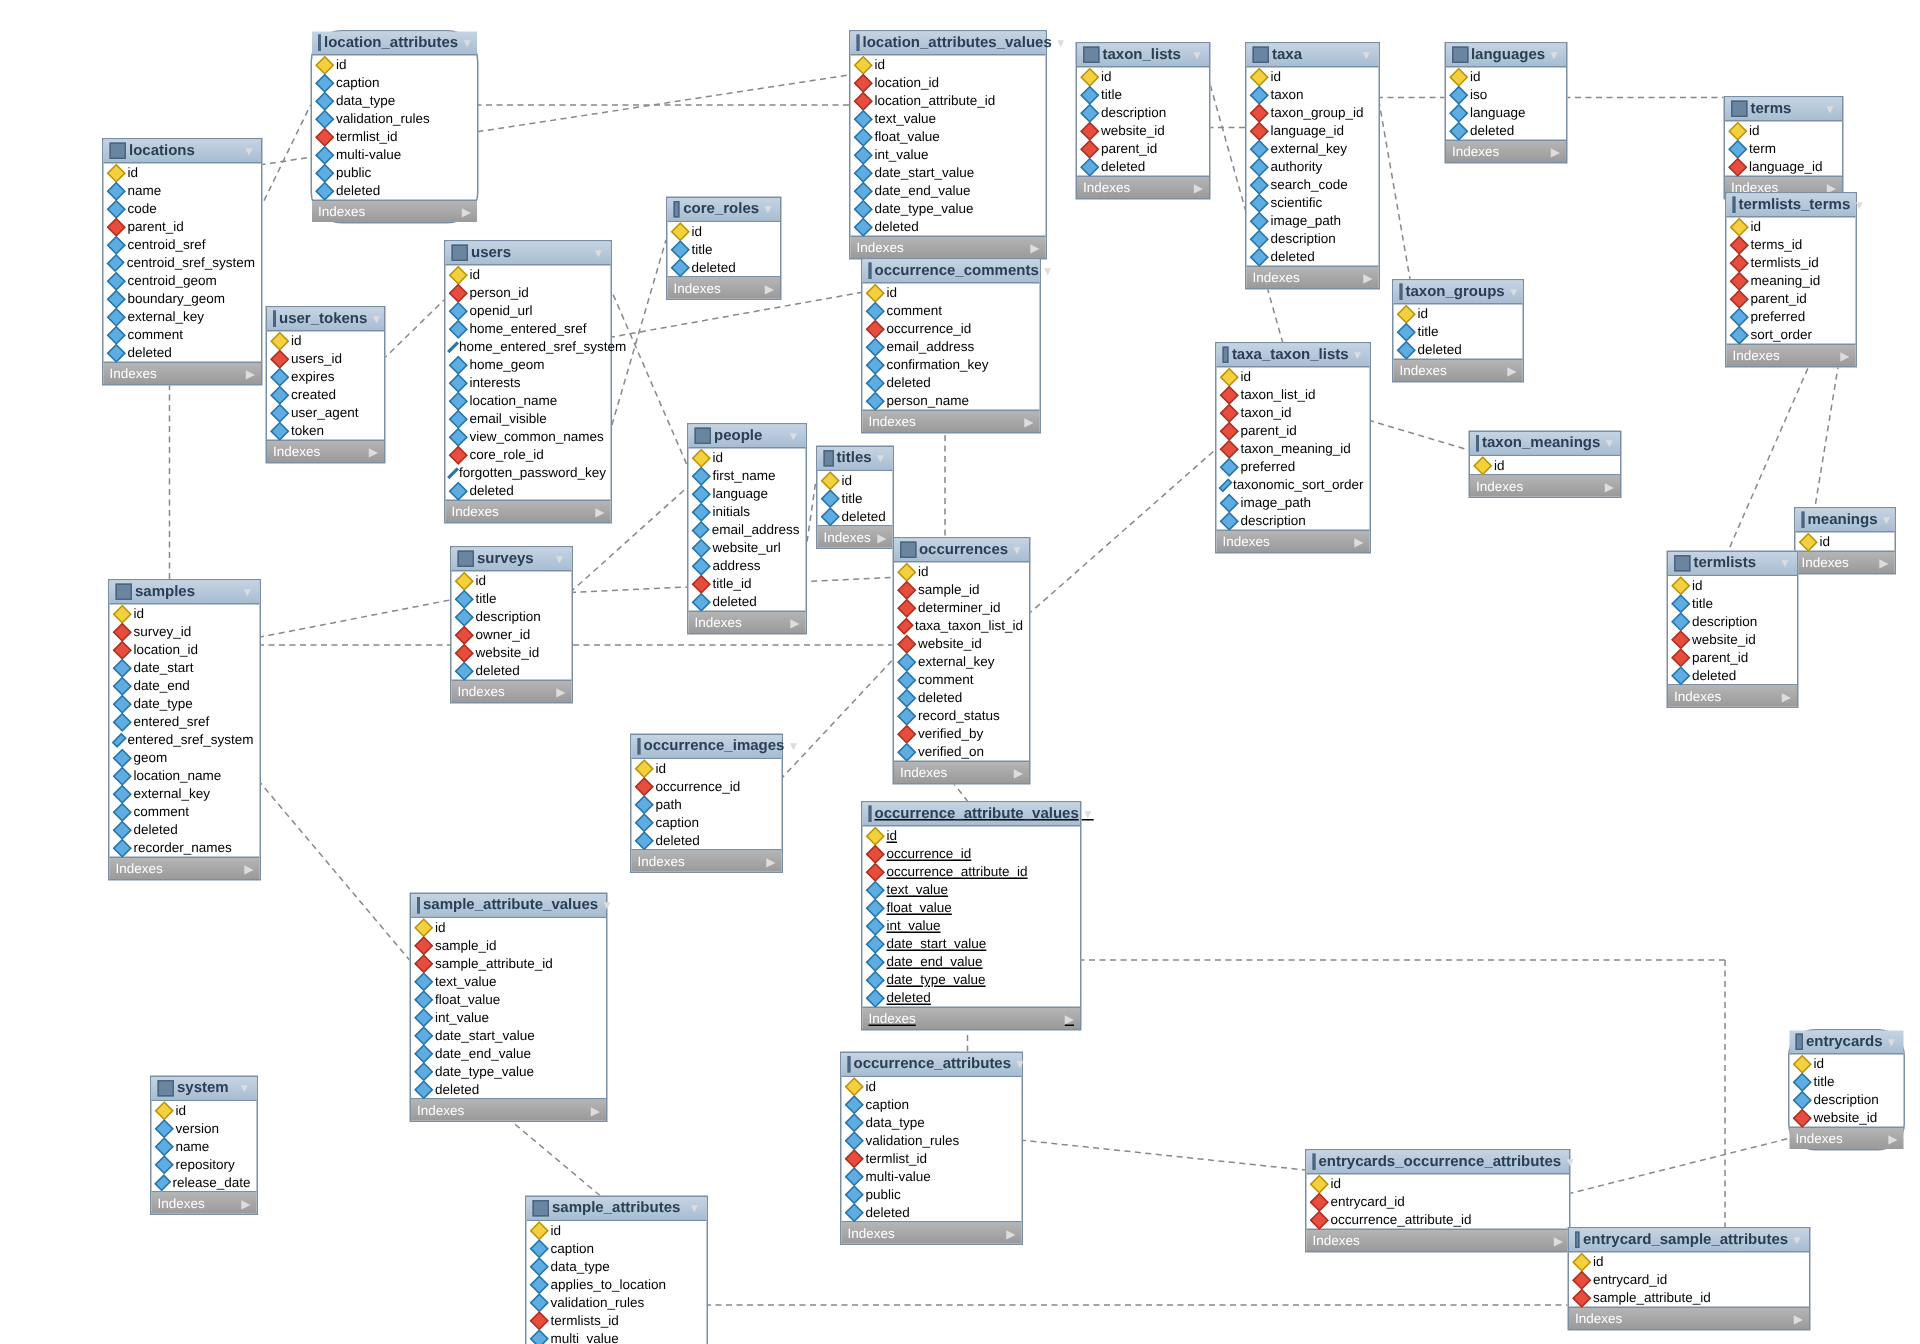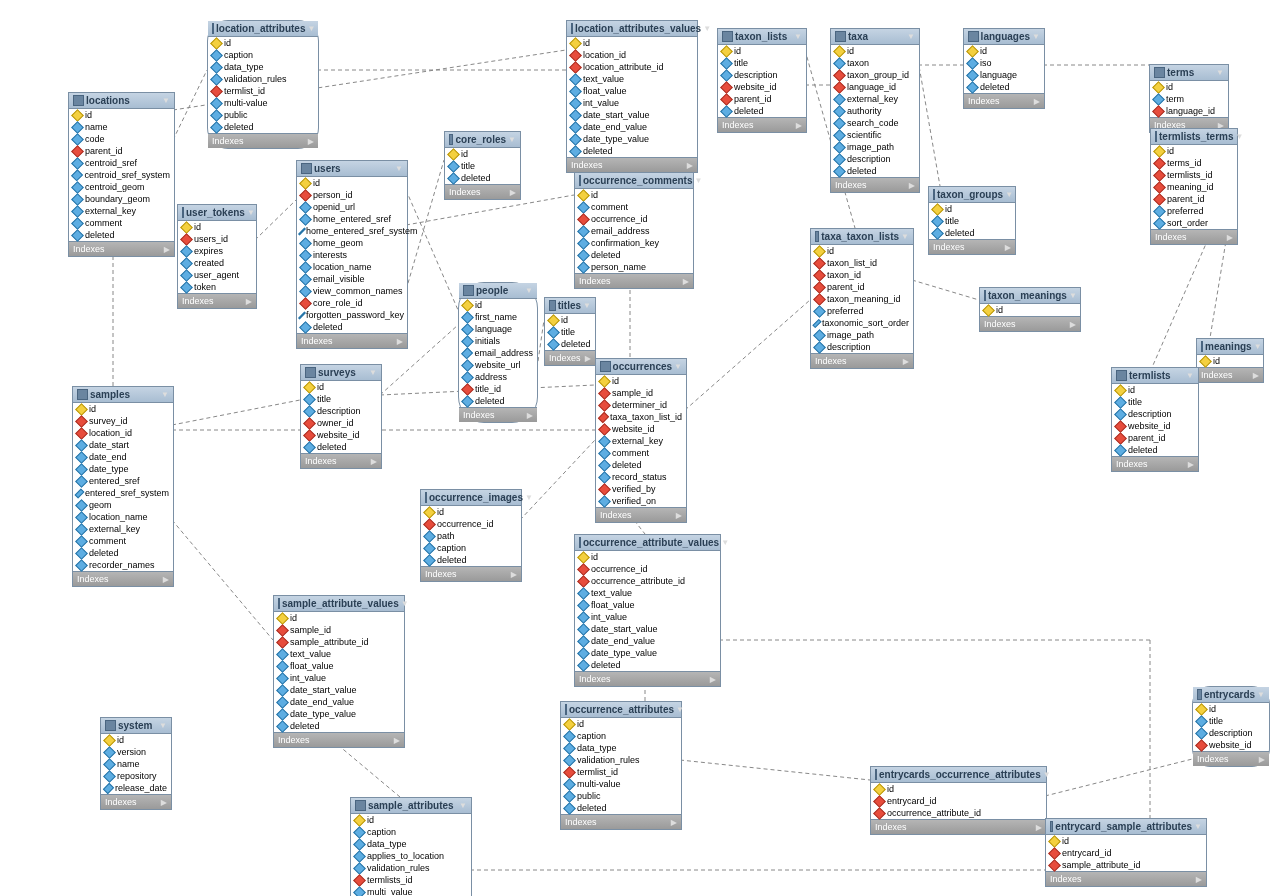--- a/index.html
+++ b/index.html
@@ -638,21 +638,21 @@
         <div class="attr">
           <span class="attr-icon col"></span>
           <span>sort_order</span>
         </div>
       </div>
       <div class="entity-footer">
         <span>Indexes</span>
         <span class="arrow">▶</span>
       </div>
     </div>
-    <div class="entity" style="left: 458px; top: 282px; width: 78px; border-radius: 26px;">
+    <div class="entity" style="left: 458px; top: 282px; width: 78px;">
       <div class="entity-header">
         <span class="hdr-icon"></span>
         <span>people</span>
         <span style="margin-left:auto" class="arrow">▼</span>
       </div>
       <div class="entity-body">
         <div class="attr">
           <span class="attr-icon pk"></span>
           <span>id</span>
         </div>
@@ -979,21 +979,21 @@
         <div class="attr">
           <span class="attr-icon col"></span>
           <span>deleted</span>
         </div>
       </div>
       <div class="entity-footer">
         <span>Indexes</span>
         <span class="arrow">▶</span>
       </div>
     </div>
-    <div class="entity" style="left: 574px; top: 534px; width: 145px;">
+    <div class="entity" style="left: 574px; top: 534px; width: 145px; text-decoration: underline;">
       <div class="entity-header">
         <span class="hdr-icon"></span>
         <span>occurrence_attribute_values</span>
         <span style="margin-left:auto" class="arrow">▼</span>
       </div>
       <div class="entity-body">
         <div class="attr">
           <span class="attr-icon pk"></span>
           <span>id</span>
         </div>

